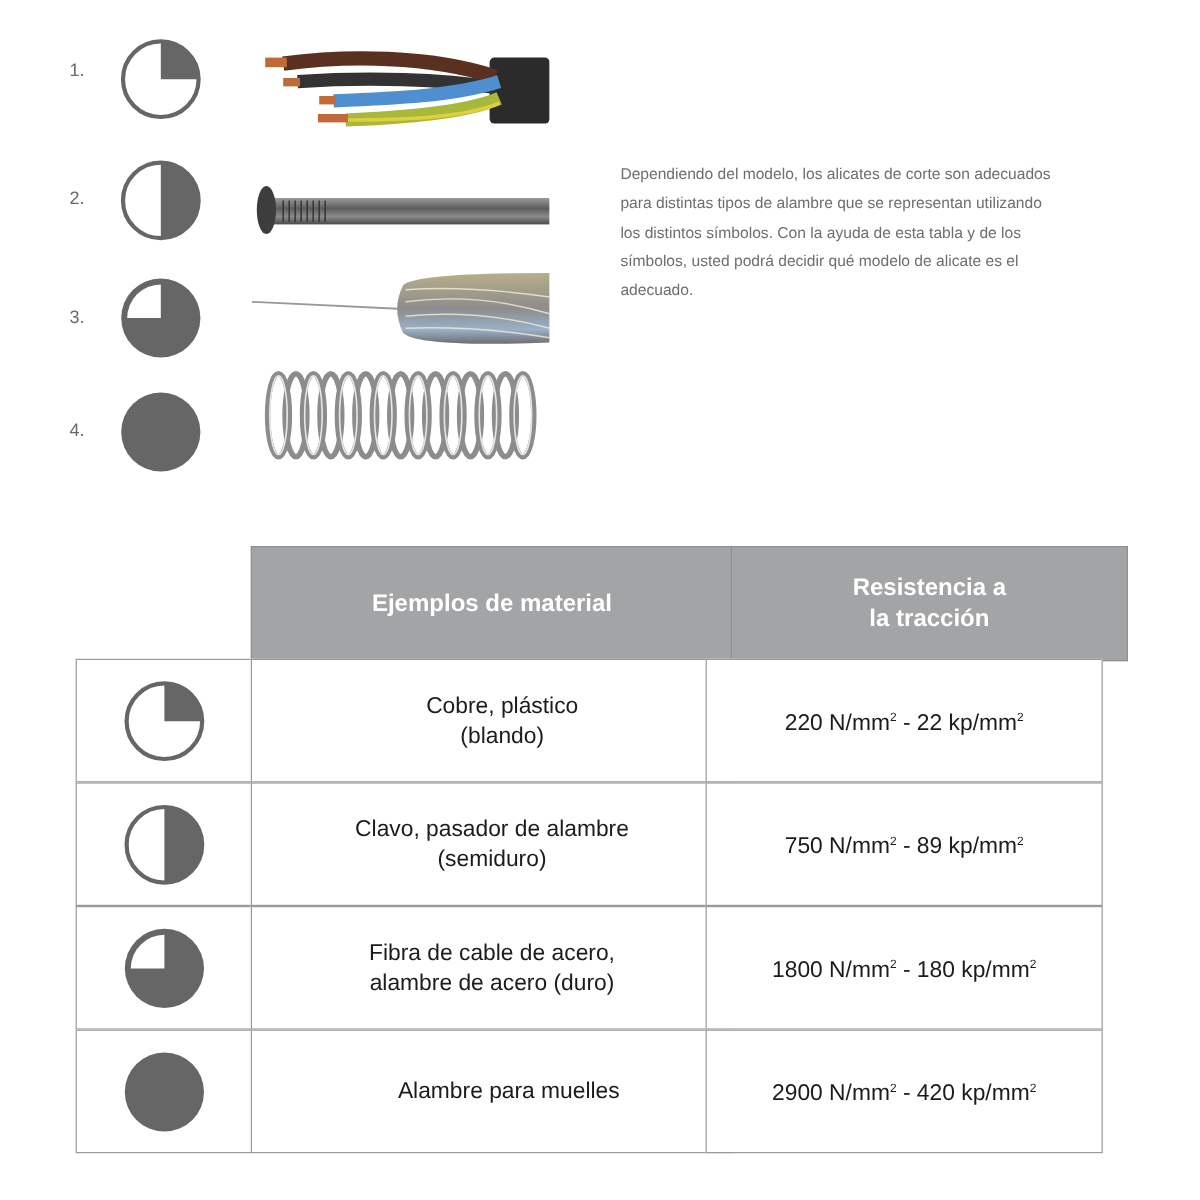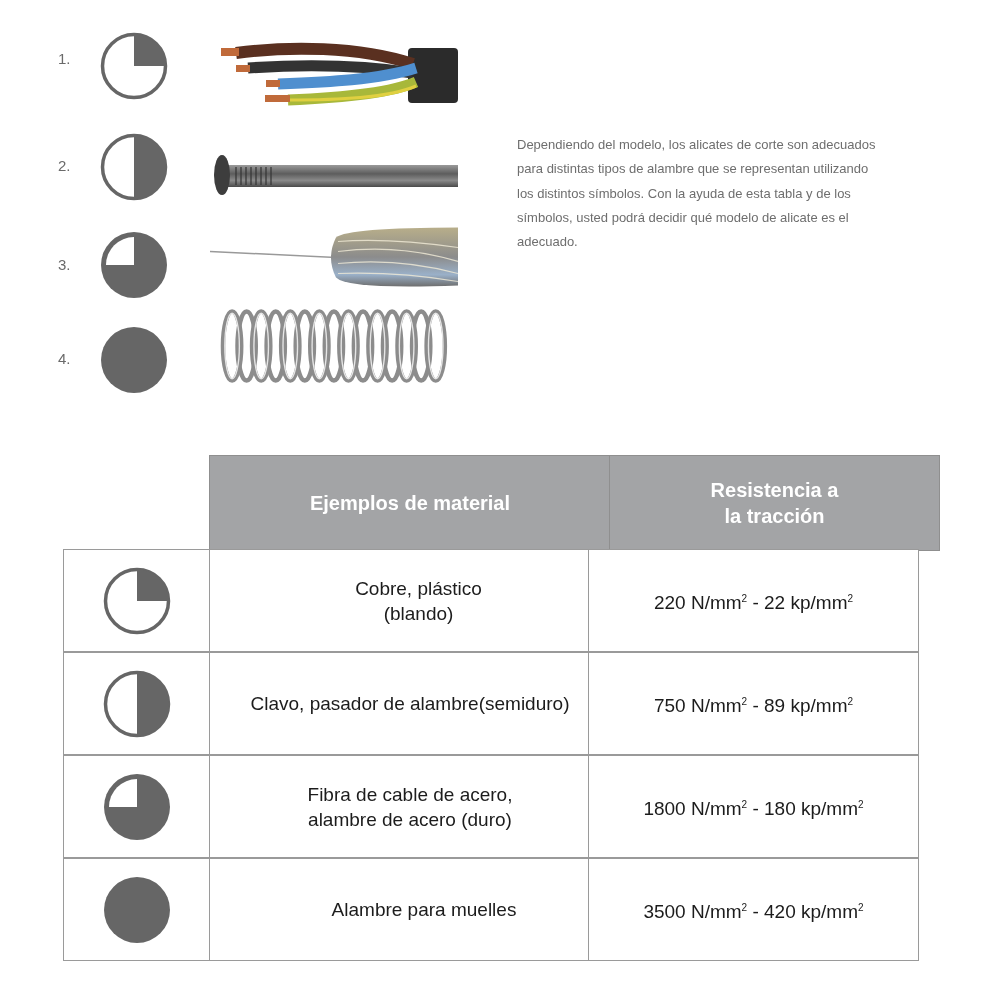--- a/index.html
+++ b/index.html
@@ -175,21 +175,21 @@
     </div>
   </div>
 
   <div class="trow" style="top:197px;">
     <div class="cell c0">
       <svg width="68" height="68" viewBox="0 0 68 68">
         <circle cx="34" cy="34" r="31.5" fill="#fff" stroke="#666" stroke-width="3.5"></circle>
         <path d="M34 2.5 A31.5 31.5 0 0 1 34 65.5 Z" fill="#666"></path>
       </svg>
     </div>
-    <div class="cell c1" style="flex-direction:row;">
+    <div class="cell c1" style="flex-direction:column;">
       <span>Clavo, pasador de alambre</span>
       <span>(semiduro)</span>
     </div>
     <div class="cell c2">
       <span><span>750 N/mm</span><sup>2</sup><span> - </span><span>89 kp/mm</span><sup>2</sup></span>
     </div>
   </div>
 
   <div class="trow" style="top:300px;">
     <div class="cell c0">
@@ -210,16 +210,16 @@
   <div class="trow" style="top:403px;">
     <div class="cell c0">
       <svg width="68" height="68" viewBox="0 0 68 68">
         <circle cx="34" cy="34" r="33" fill="#666"></circle>
       </svg>
     </div>
     <div class="cell c1" style="flex-direction:column;padding-left:28px;">
       <span>Alambre para muelles</span>
     </div>
     <div class="cell c2">
-      <span><span>3500 N/mm</span><sup>2</sup><span> - </span><span>420 kp/mm</span><sup>2</sup></span>
+      <span><span>2900 N/mm</span><sup>2</sup><span> - </span><span>420 kp/mm</span><sup>2</sup></span>
     </div>
   </div>
 </div>
 
 </body></html>

